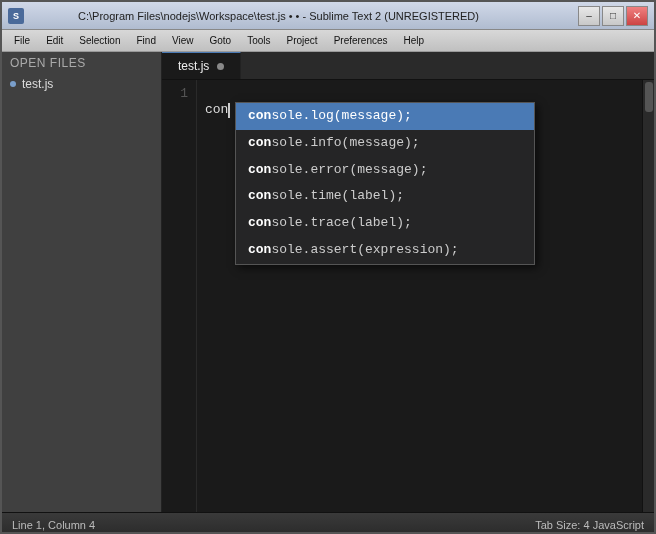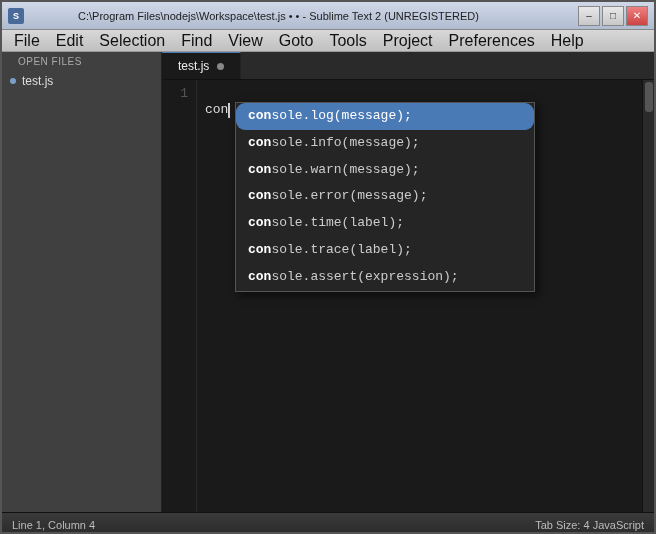--- a/index.html
+++ b/index.html
@@ -67,21 +67,21 @@
     #menu-bar {
       background: linear-gradient(to bottom, #d8d8d8, #c0c0c0);
       height: 22px;
       display: flex;
       align-items: center;
       padding: 0 4px;
       border-bottom: 1px solid #999;
     }
     .menu-item {
       padding: 2px 8px;
-      font-size: 16px;
+      font-size: 10px;
       color: #111;
       cursor: pointer;
       height: 100%;
       display: flex;
       align-items: center;
     }
 
     
     #main-layout {
       display: flex;
@@ -90,22 +90,22 @@
 
     
     #sidebar {
       width: 160px;
       background: #404040;
       border-right: 1px solid #222;
       flex-shrink: 0;
     }
     #open-files-label {
       color: #aaa;
-      font-size: 10px;
-      padding: 4px 16px;
+      font-size: 12px;
+      padding: 4px 8px;
       text-transform: uppercase;
       letter-spacing: 0.5px;
     }
     .sidebar-file {
       display: flex;
       align-items: center;
       padding: 3px 8px;
       color: #ddd;
       font-size: 12px;
       cursor: pointer;
@@ -213,21 +213,20 @@
       z-index: 100;
       font-family: 'Courier New', monospace;
       font-size: 13px;
       box-shadow: 3px 3px 8px rgba(0,0,0,0.6);
     }
     .ac-item {
       padding: 3px 12px;
       color: #ccc;
       cursor: pointer;
       white-space: nowrap;
-      border-radius: 9px;
     }
     .ac-item:first-child {
       background: #4a7ab5;
       color: #fff;
     }
     .ac-highlight {
       font-weight: bold;
       color: #fff;
     }
     .ac-item:first-child .ac-highlight {
@@ -317,21 +316,20 @@
       </div>
       <div id="code-content">
         <div id="cursor-line">
           <span class="typed-text">con</span>
             <span class="cursor"></span>
         </div>
 
         <div id="autocomplete">
             <div class="ac-item"><span class="ac-highlight">con</span><span>sole.log(message);</span></div>
             <div class="ac-item"><span class="ac-highlight">con</span><span>sole.info(message);</span></div>
-            <div class="ac-item"><span class="ac-highlight">con</span><span>sole.warn(message);</span></div>
             <div class="ac-item"><span class="ac-highlight">con</span><span>sole.error(message);</span></div>
             <div class="ac-item"><span class="ac-highlight">con</span><span>sole.time(label);</span></div>
             <div class="ac-item"><span class="ac-highlight">con</span><span>sole.trace(label);</span></div>
             <div class="ac-item"><span class="ac-highlight">con</span><span>sole.assert(expression);</span></div>
           </div>
       </div>
 
       <div id="scrollbar-area">
         <div id="scrollbar-thumb"></div>
       </div>

